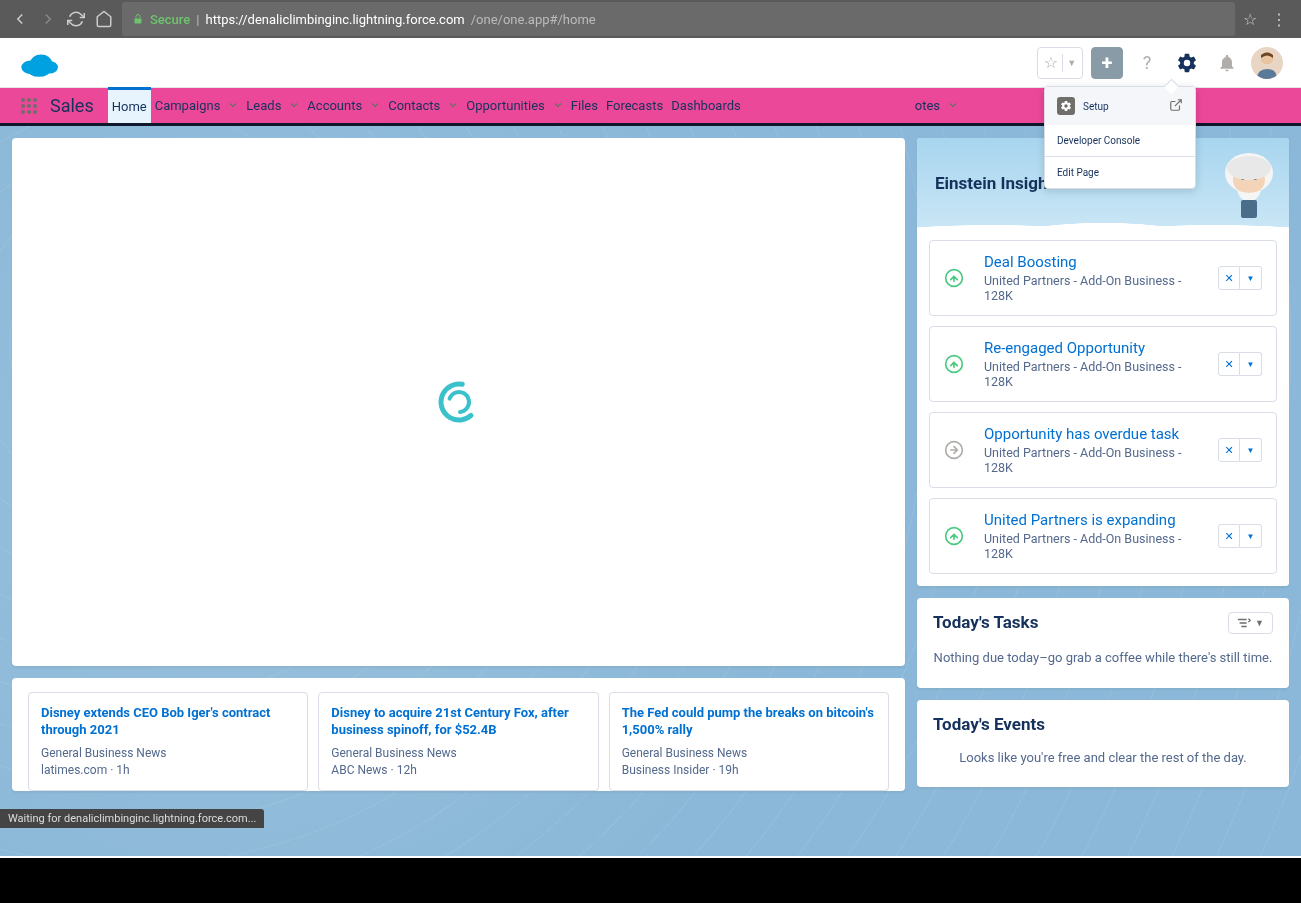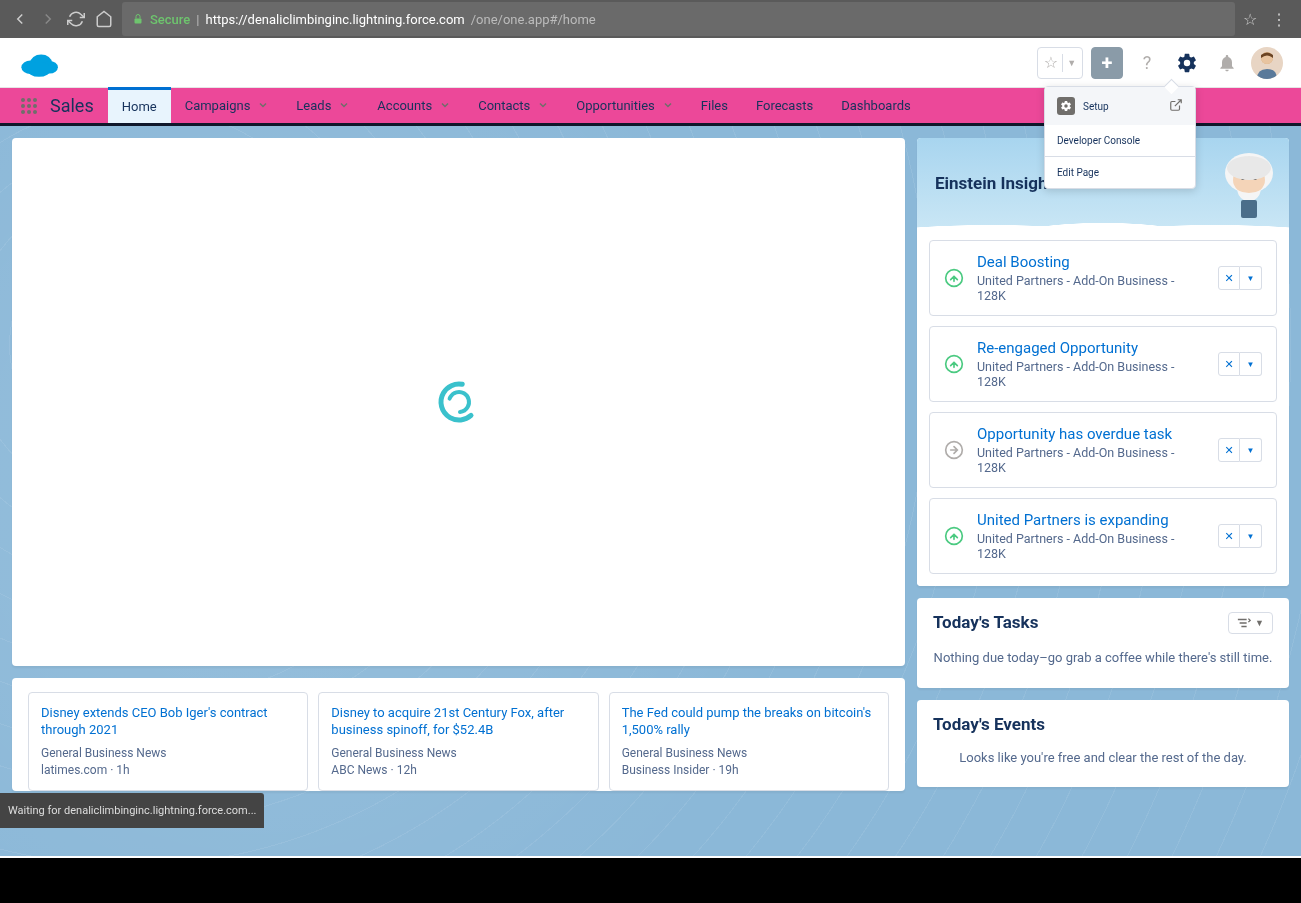--- a/index.html
+++ b/index.html
@@ -22,48 +22,48 @@
 .header-icon-btn { width: 32px; height: 32px; border: 1px solid #d8dde6; border-radius: 4px; display: flex; align-items: center; justify-content: center; color: #706e6b; background: #fff; }
 .header-icon-btn.no-border { border: none; }
 .header-icon-btn.fav { width: 46px; display: flex; }
 .header-icon-btn.fav .divider { width:1px; height:18px; background:#d8dde6; margin:0 4px; }
 .avatar { width: 32px; height: 32px; border-radius: 50%; background: #e8d5c4; overflow: hidden; display:flex; align-items:center; justify-content:center; }
 
 .nav-bar { height: 38px; background: #ec4899; display: flex; align-items: stretch; padding: 0 14px; border-bottom: 3px solid #0f172a; }
 .app-launcher { width: 30px; display: flex; align-items: center; justify-content: center; color: #706e6b; }
 .app-name { font-size: 18px; color: #16325c; display: flex; align-items: center; padding: 0 14px 0 6px; font-weight: 400; }
 .nav-items { display: flex; align-items: stretch; }
-.nav-item { display: flex; align-items: center; padding: 0 14px; font-size: 13px; color: #16325c; cursor: pointer; gap: 8px; }
+.nav-item { display: flex; align-items: center; padding: 0 4px; font-size: 13px; color: #16325c; cursor: pointer; gap: 8px; }
 .nav-item.active { background: #e8f4fd; border-top: 3px solid #0070d2; margin-top:-1px; }
 .nav-chevron { color: #706e6b; }
 
 .content-bg { background: #8bb8d8; background-image: radial-gradient(circle at 20% 50%, rgba(255,255,255,0.1) 0%, transparent 50%); padding: 12px; height: 730px; overflow: hidden; position: relative; }
 .content-bg::before { content:""; position:absolute; inset:0; background: repeating-radial-gradient(circle at 10% 30%, rgba(255,255,255,0.08) 0px, rgba(255,255,255,0.08) 1px, transparent 1px, transparent 40px); }
 
 .layout { display: flex; gap: 12px; position: relative; z-index: 1; }
 .main-col { flex: 1; display: flex; flex-direction: column; gap: 12px; }
 .side-col { width: 372px; display: flex; flex-direction: column; gap: 12px; }
 
 .card { background: #fff; border-radius: 4px; box-shadow: 0 2px 2px rgba(0,0,0,0.05); }
 .loading-card { height: 528px; display: flex; align-items: center; justify-content: center; }
 .spinner { width: 50px; height: 50px; }
 
 .news-card { padding: 14px 16px 0; }
 .news-title { font-size: 17px; color: #16325c; font-weight: 400; margin-bottom: 16px; }
 .news-row { display: flex; gap: 10px; }
 .news-item { flex: 1; border: 1px solid #d8dde6; border-radius: 4px; padding: 12px; min-width: 0; }
-.news-item-title { color: #0070d2; font-size: 13px; font-weight: 400; line-height: 1.3; margin-bottom: 6px; }
+.news-item-title { color: #0070d2; font-size: 13px; font-weight: 700; line-height: 1.3; margin-bottom: 6px; }
 .news-meta { font-size: 12px; color: #54698d; line-height: 1.4; }
 
 .einstein-header { height: 90px; background: linear-gradient(180deg, #a8d5ef 0%, #c9e6f5 100%); border-radius: 4px 4px 0 0; display: flex; align-items: center; padding: 0 18px; position: relative; overflow: hidden; }
 .einstein-header::before { content:""; position:absolute; bottom:-10px; left:0; right:0; height:30px; background: radial-gradient(ellipse at 20% 100%, #fff 30%, transparent 31%), radial-gradient(ellipse at 50% 100%, #fff 35%, transparent 36%), radial-gradient(ellipse at 80% 100%, #fff 30%, transparent 31%); }
 .einstein-title { font-size: 17px; font-weight: 700; color: #16325c; z-index:1; }
 .einstein-avatar { position: absolute; right: 10px; top: 10px; width: 60px; height: 70px; }
 .einstein-body { padding: 12px; background:#fff; border-radius: 0 0 4px 4px; }
-.insight { border: 1px solid #d8dde6; border-radius: 4px; padding: 12px 14px; margin-bottom: 10px; display: flex; align-items: center; gap: 13px; }
+.insight { border: 1px solid #d8dde6; border-radius: 4px; padding: 12px 14px; margin-bottom: 10px; display: flex; align-items: center; gap: 20px; }
 .insight:last-child { margin-bottom: 0; }
 .insight-icon { width: 20px; height: 20px; flex-shrink: 0; }
 .insight-icon.green { color: #4bca81; }
 .insight-icon.gray { color: #b0adab; }
 .insight-body { flex: 1; }
 .insight-title { color: #0070d2; font-size: 15px; margin-bottom: 2px; }
 .insight-sub { font-size: 12.5px; color: #54698d; }
 .insight-actions { display: flex; }
 .insight-btn { width: 22px; height: 24px; border: 1px solid #d8dde6; display: flex; align-items: center; justify-content: center; color: #0070d2; font-size: 11px; background:#fff; }
 .insight-btn:first-child { border-radius: 3px 0 0 3px; }
@@ -78,21 +78,21 @@
 .events-card { padding: 14px 16px 20px; }
 
 .setup-dropdown { position: absolute; top: 48px; right: 105px; width: 152px; background: #fff; border: 1px solid #d8dde6; border-radius: 4px; box-shadow: 0 2px 8px rgba(0,0,0,0.15); z-index: 100; }
 .setup-dropdown::before { content:""; position:absolute; top:-6px; right:18px; width:10px; height:10px; background:#fff; border-left:1px solid #d8dde6; border-top:1px solid #d8dde6; transform:rotate(45deg); }
 .dropdown-item { padding: 10px 12px; font-size: 10px; color: #16325c; display: flex; align-items: center; gap: 8px; cursor: pointer; }
 .dropdown-item:hover, .dropdown-item.hover { background: #f4f6f9; }
 .dropdown-item .ext-icon { margin-left: auto; color: #706e6b; }
 .dropdown-divider { height: 1px; background: #d8dde6; }
 .setup-gear-icon { width:18px; height:18px; background:#706e6b; border-radius:3px; display:flex; align-items:center; justify-content:center; }
 
-.status-bar { position: absolute; bottom: 30px; left: 0; background: #444; color: #ddd; font-size: 11px; padding: 11px 8px; border-radius: 0 3px 0 0; z-index:50; }
+.status-bar { position: absolute; bottom: 30px; left: 0; background: #444; color: #ddd; font-size: 11px; padding: 3px 8px; border-radius: 0 3px 0 0; z-index:50; }
 </style>
 </head>
 <body>
 
 <div class="browser-chrome">
   <div class="browser-btn">
       <svg viewBox="0 0 24 24" fill="none" stroke="currentColor" stroke-width="2">
         <path d="M15 18l-6-6 6-6"></path>
       </svg>
     </div>

